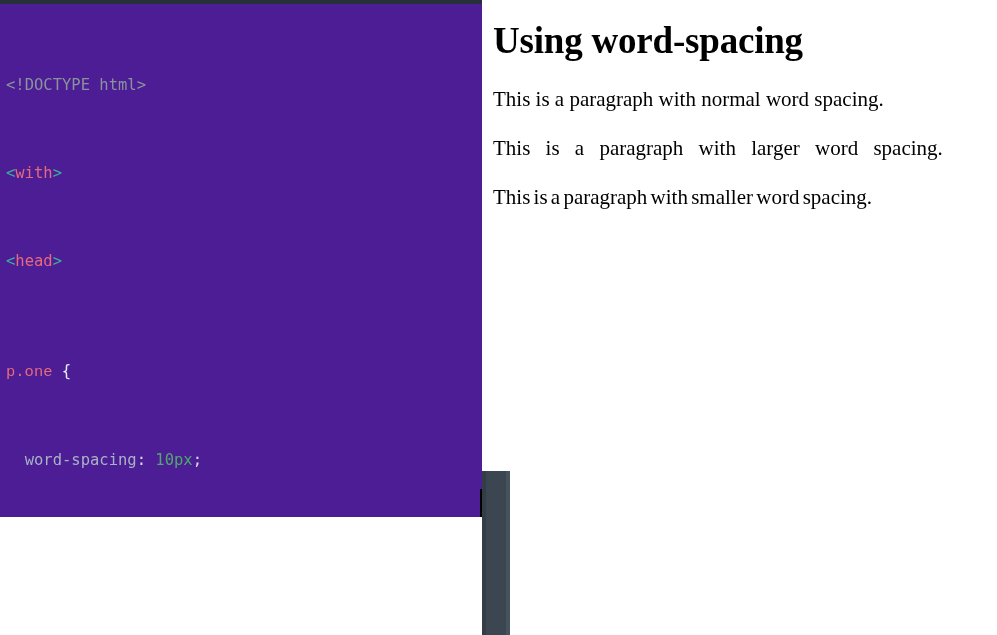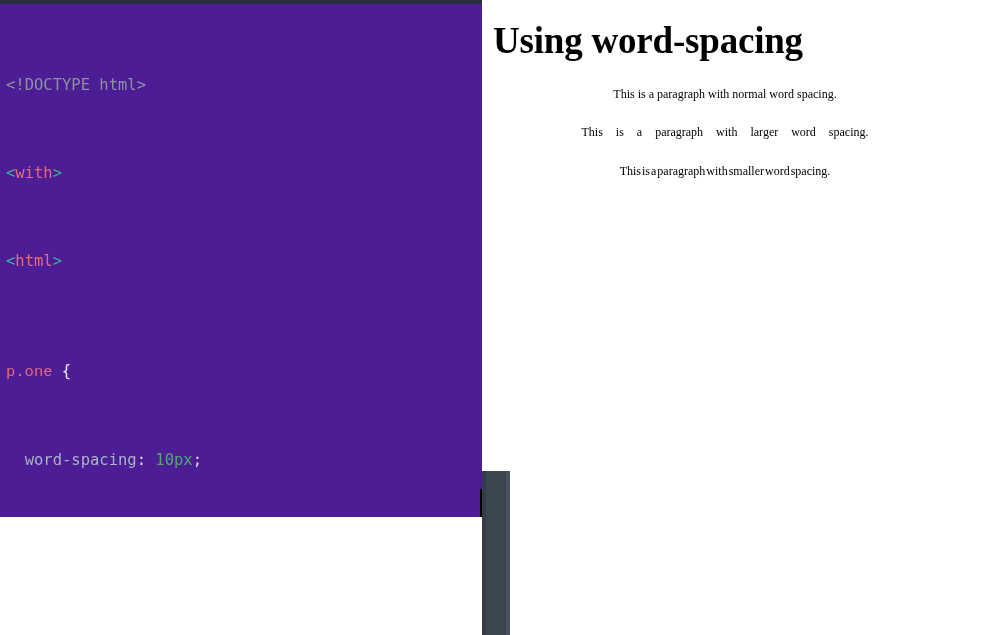--- a/index.html
+++ b/index.html
@@ -129,44 +129,43 @@
     color: #000000;
   }
   .pv-h1 {
     font-size: 37px;
     font-weight: bold;
     line-height: 1.05;
     margin: 22px 0 26px 0;
     letter-spacing: -0.2px;
   }
   .pv-p {
-    font-size: 12px;
+    font-size: 21px;
     line-height: 1.2;
     margin: 0 0 24px 0;
-    text-align: center;
   }
   .pv-p.normal  { word-spacing: 0px; }
   .pv-p.larger  { word-spacing: 10px; }
   .pv-p.smaller { word-spacing: -2px; }
 </style>
 </head>
 <body>
 
 <div class="app">
 
   <div class="editor-pane">
     <div class="editor-topstrip"></div>
 
     <div class="code">
 
       <span class="ln"><span class="t-doctype">&lt;!DOCTYPE html&gt;</span></span>
 
       <span class="ln"><span class="t-punct">&lt;</span><span class="t-tag">with</span><span class="t-punct">&gt;</span></span>
 
-      <span class="ln"><span class="t-punct">&lt;</span><span class="t-tag">html</span><span class="t-punct">&gt;</span></span>
+      <span class="ln"><span class="t-punct">&lt;</span><span class="t-tag">head</span><span class="t-punct">&gt;</span></span>
 
 
       <span class="ln"><span class="t-sel">p.one</span><span class="t-brace"> {</span></span>
 
       <span class="ln"><span class="t-prop">  word-spacing</span><span class="t-colon">: </span><span class="t-value">10px</span><span class="t-colon">;</span></span>
 
       <span class="ln"><span class="t-brace">}</span></span>
 
       
 

